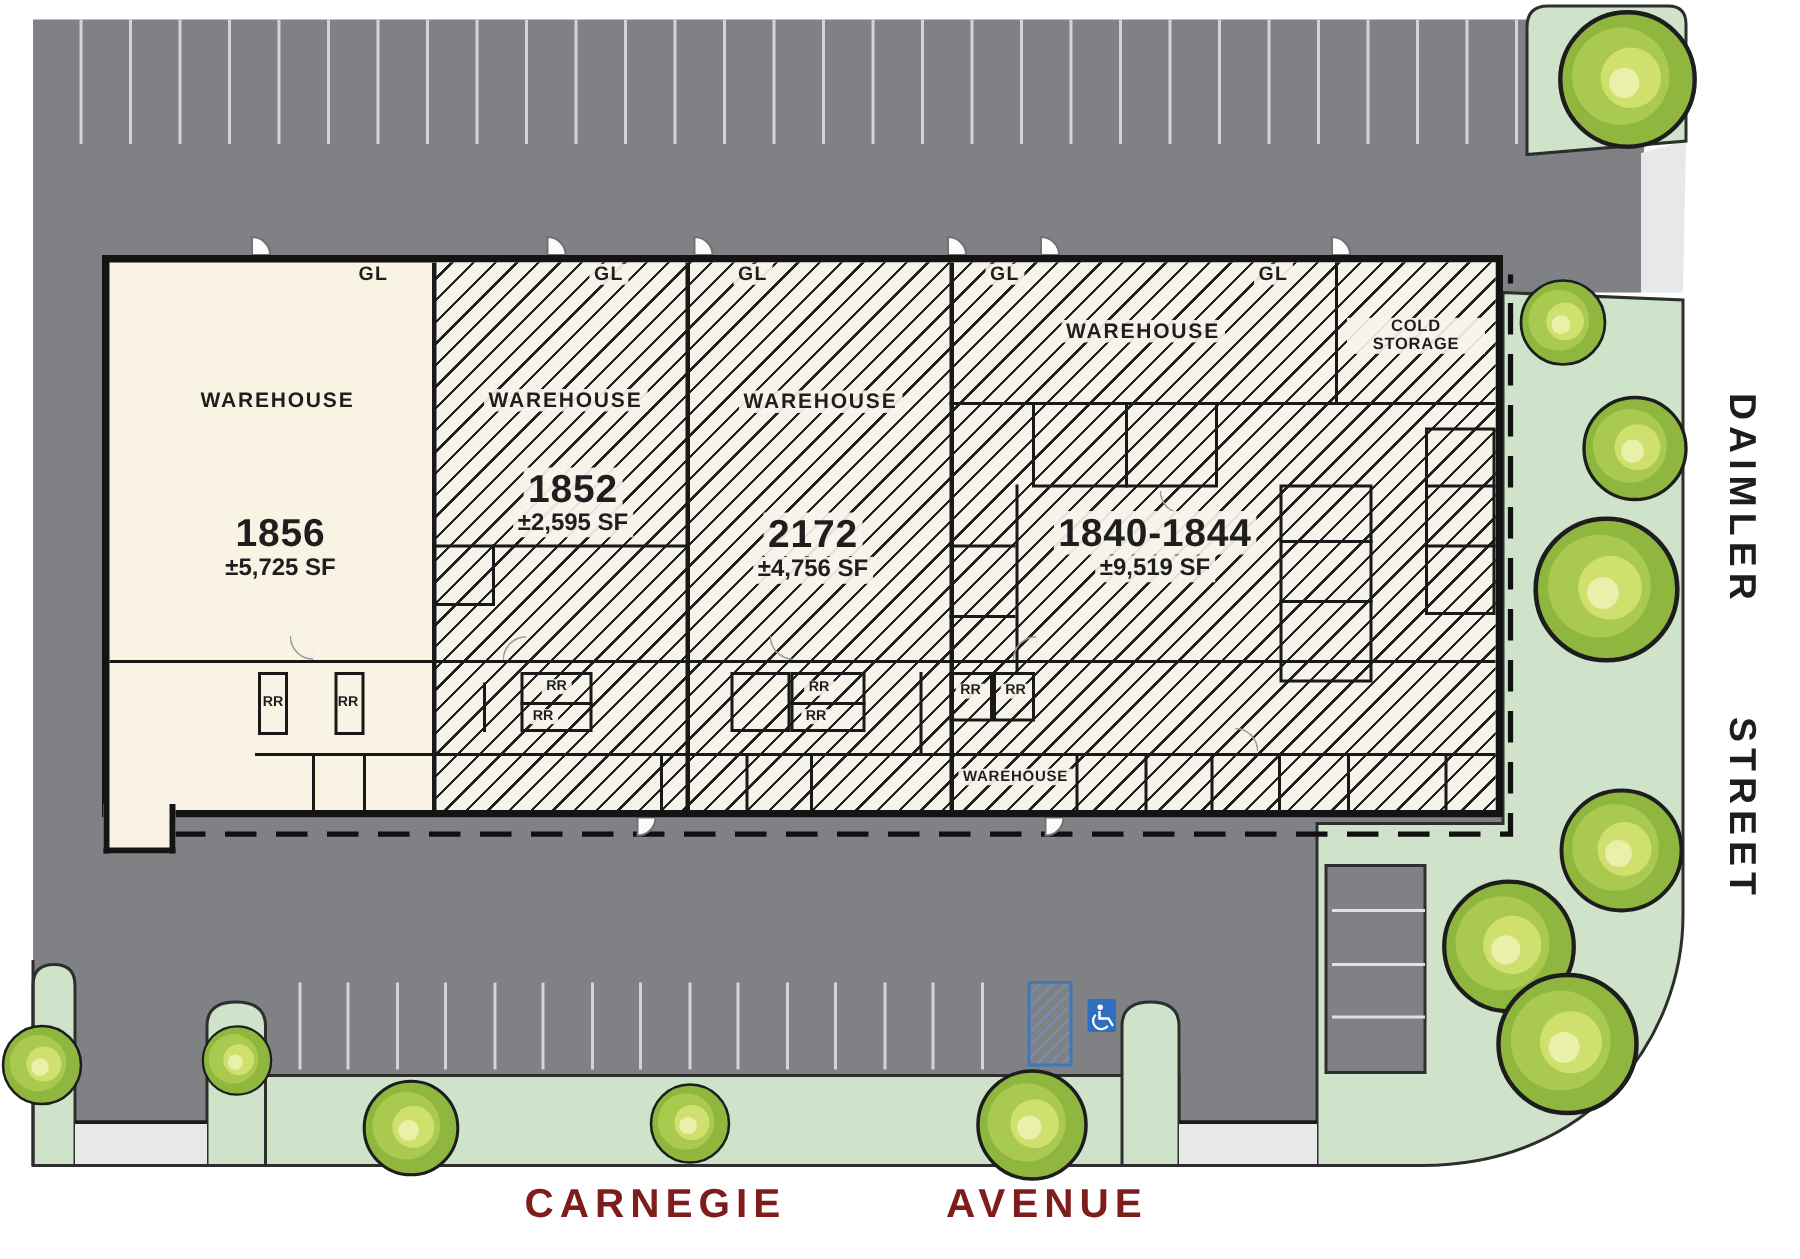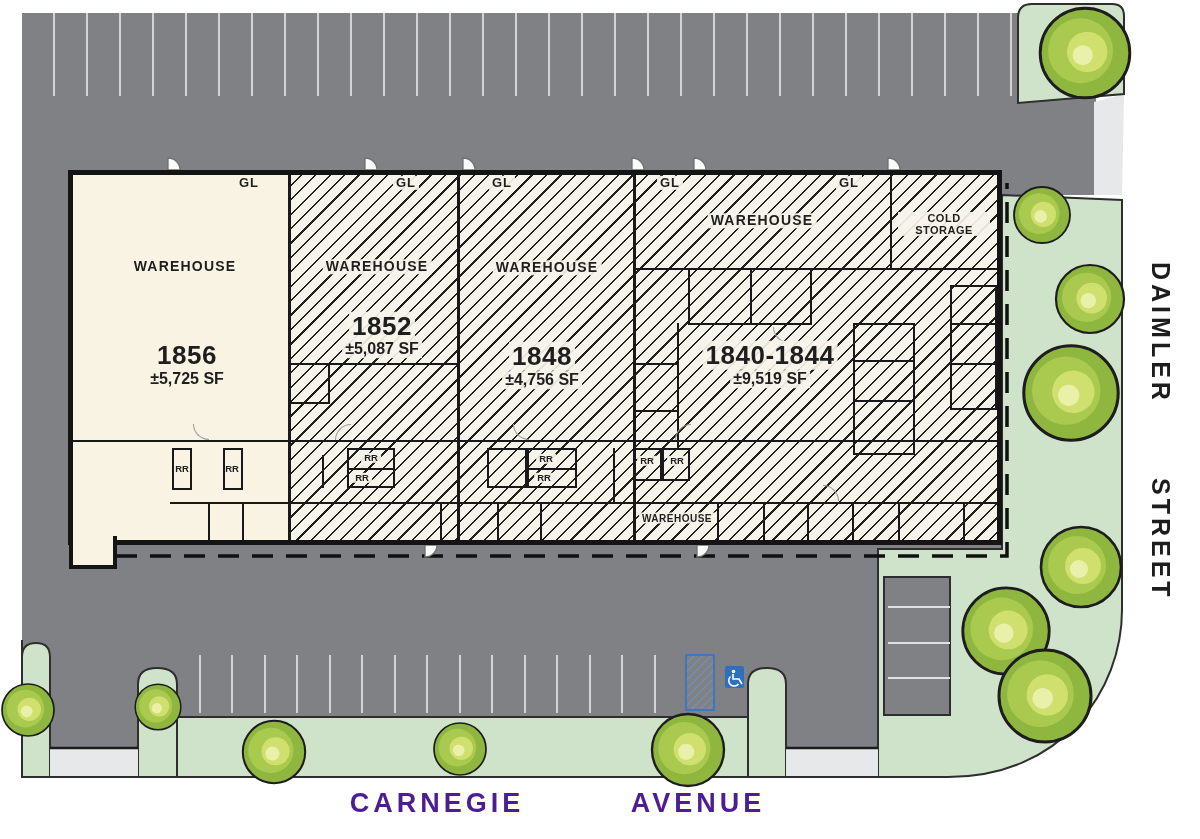--- a/index.html
+++ b/index.html
@@ -25,21 +25,21 @@
   .lbl-gl{font-size:13px;font-weight:bold;letter-spacing:1px;}
   .lbl-wh{font-size:14px;font-weight:600;letter-spacing:1.2px;}
   .lbl-num{font-size:26px;font-weight:bold;letter-spacing:.5px;}
   .lbl-sf{font-size:16px;font-weight:bold;}
   .lbl-cold{font-size:11px;font-weight:600;letter-spacing:.5px;white-space:normal;width:86px;}
   .lbl-rr{font-size:9.5px;font-weight:bold;}
   .lbl-rec{font-size:10px;font-weight:600;letter-spacing:.5px;}
   .street-v{position:absolute;writing-mode:vertical-rl;font-size:25px;font-weight:bold;
             letter-spacing:4px;color:#1d1d1d;z-index:4;}
   .street-h{position:absolute;transform:translate(-50%,-50%);font-size:27px;font-weight:bold;
-            letter-spacing:4px;color:#4c1d95;z-index:4;}
+            letter-spacing:4px;color:#7f1d1d;z-index:4;}
 </style>
 </head>
 <body>
 
 <div id="stage">
 
   <svg id="ground" width="1200" height="839" viewBox="0 0 1200 839">
     <defs>
       <pattern id="bhatch" width="6" height="6" patternUnits="userSpaceOnUse" patternTransform="rotate(45)">
         <line x1="0" y1="0" x2="0" y2="6" stroke="#6e97d0" stroke-width="1.6"></line>
@@ -188,24 +188,24 @@
   <div class="lbl lbl-gl halo" style="left:502px;top:183px;">GL</div>
   <div class="lbl lbl-gl halo" style="left:670px;top:183px;">GL</div>
   <div class="lbl lbl-gl halo" style="left:849px;top:183px;">GL</div>
 
   <div class="lbl lbl-wh" style="left:185px;top:267px;">WAREHOUSE</div>
   <div class="lbl lbl-num" style="left:187px;top:355px;">1856</div>
   <div class="lbl lbl-sf" style="left:187px;top:379px;">±5,725 SF</div>
 
   <div class="lbl lbl-wh halo" style="left:377px;top:267px;">WAREHOUSE</div>
   <div class="lbl lbl-num halo" style="left:382px;top:326px;">1852</div>
-  <div class="lbl lbl-sf halo" style="left:382px;top:349px;">±5,087 SF</div>
+  <div class="lbl lbl-sf halo" style="left:382px;top:349px;">±2,595 SF</div>
 
   <div class="lbl lbl-wh halo" style="left:547px;top:268px;">WAREHOUSE</div>
-  <div class="lbl lbl-num halo" style="left:542px;top:356px;">1848</div>
+  <div class="lbl lbl-num halo" style="left:542px;top:356px;">2172</div>
   <div class="lbl lbl-sf halo" style="left:542px;top:380px;">±4,756 SF</div>
 
   <div class="lbl lbl-wh halo" style="left:762px;top:221px;">WAREHOUSE</div>
   <div class="lbl lbl-num halo" style="left:770px;top:355px;">1840-1844</div>
   <div class="lbl lbl-sf halo" style="left:770px;top:379px;">±9,519 SF</div>
 
   <div class="lbl lbl-cold halo" style="left:944px;top:224px;">COLD STORAGE</div>
   <div class="lbl lbl-rec halo" style="left:677px;top:518px;">WAREHOUSE</div>
   <div class="lbl lbl-rr" style="left:182px;top:469px;">RR</div>
   <div class="lbl lbl-rr" style="left:232px;top:469px;">RR</div>

